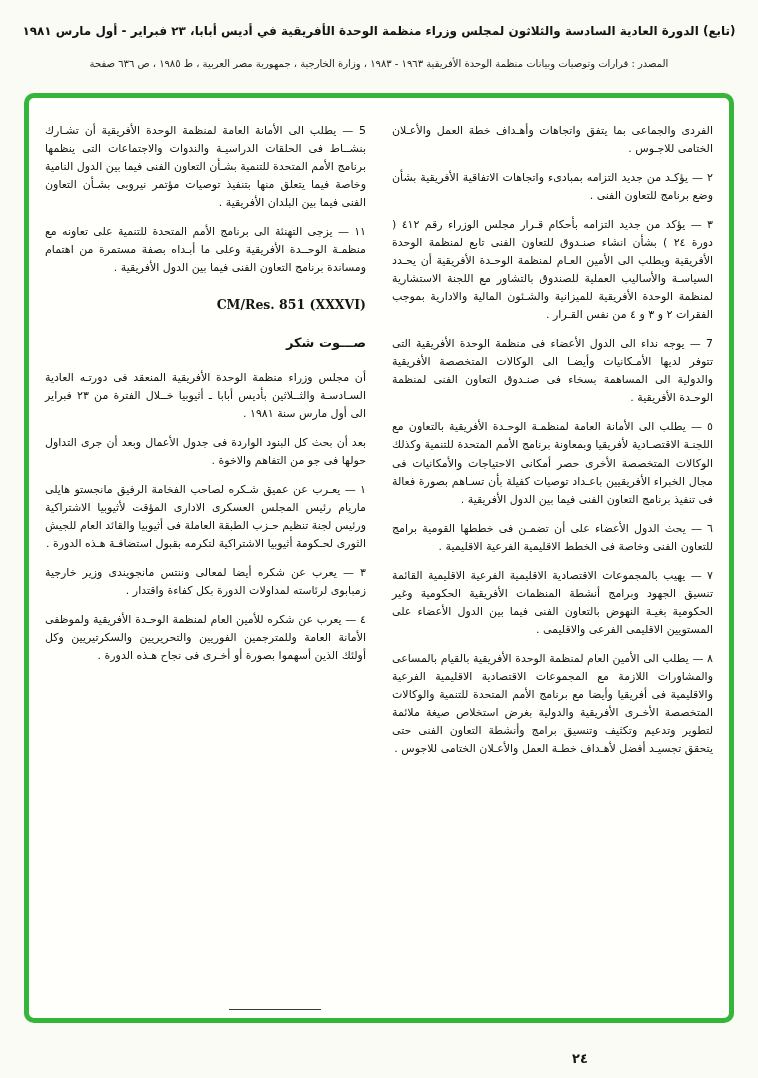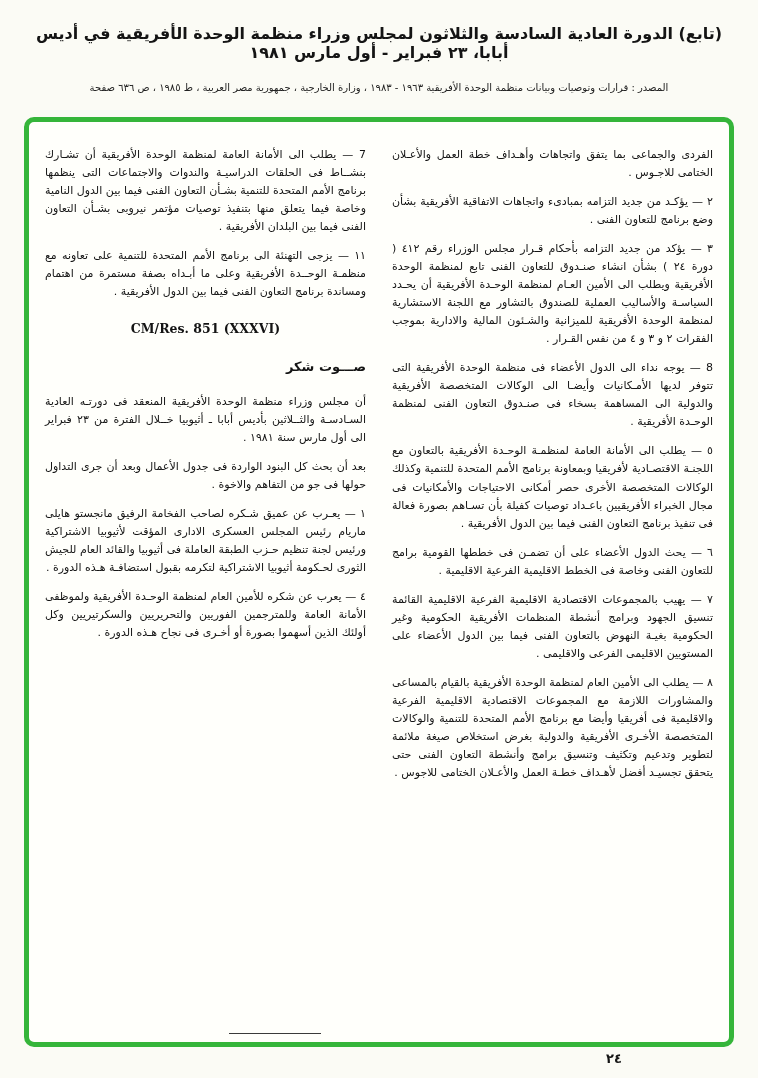--- a/index.html
+++ b/index.html
@@ -12,21 +12,21 @@
     font-family: "DejaVu Sans", sans-serif;
     position: relative;
     overflow: hidden;
   }
   .doc-header {
     direction: rtl;
     text-align: center;
     padding: 24px 16px 8px;
   }
   .header-line1 {
-    font-size: 16px;
+    font-size: 12px;
     font-weight: bold;
     letter-spacing: 0.2px;
   }
   .header-line2 {
     font-size: 10px;
     margin-top: 20px;
     color: #222;
   }
   .green-box {
     position: relative;
@@ -47,21 +47,21 @@
   .col {
     flex: 1 1 0;
     direction: rtl;
     text-align: justify;
     font-size: 11px;
     line-height: 1.64;
   }
   .col p { margin: 0 0 11px; }
   .res-ref {
     direction: ltr;
-    text-align: center;
+    text-align: right;
     font-family: "DejaVu Serif", serif;
     font-weight: bold;
     font-size: 12.5px;
     margin: 18px 0 16px;
   }
   .section-title {
     text-align: right;
     font-size: 13px;
     font-weight: bold;
     margin: 0 0 16px;
@@ -69,55 +69,56 @@
   .footnote-rule {
     position: absolute;
     bottom: 8px;
     left: 200px;
     width: 92px;
     border-top: 1.5px solid #3a3a3a;
   }
   .page-number {
     position: absolute;
     bottom: 12px;
-    left: 606px;
+    left: 572px;
     font-size: 13px;
     font-weight: bold;
   }
 </style>
 </head>
 <body>
 
 <div class="doc-header">
   <div class="header-line1">(تابع) الدورة العادية السادسة والثلاثون لمجلس وزراء منظمة الوحدة الأفريقية في أديس أبابا، ٢٣ فبراير - أول مارس ١٩٨١</div>
   <div class="header-line2">المصدر : قرارات وتوصيات وبيانات منظمة الوحدة الأفريقية ١٩٦٣ - ١٩٨٣ ، وزارة الخارجية ، جمهورية مصر العربية ، ط ١٩٨٥ ، ص ٦٣٦ صفحة</div>
 </div>
 
 <div class="green-box">
   <div class="columns">
 
     <section class="col">
       <p>الفردى والجماعى بما يتفق واتجاهات وأهـداف خطة العمل والأعـلان الختامى للاجـوس .</p>
       <p>٢ — يؤكـد من جديد التزامه بمبادىء واتجاهات الاتفاقية الأفريقية بشأن وضع برنامج للتعاون الفنى .</p>
       <p>٣ — يؤكد من جديد التزامه بأحكام قـرار مجلس الوزراء رقم ٤١٢ ( دورة ٢٤ ) بشأن انشاء صنـدوق للتعاون الفنى تابع لمنظمة الوحدة الأفريقية ويطلب الى الأمين العـام لمنظمة الوحـدة الأفريقية أن يحـدد السياسـة والأساليب العملية للصندوق بالتشاور مع اللجنة الاستشارية لمنظمة الوحدة الأفريقية للميزانية والشـئون المالية والادارية بموجب الفقرات ٢ و ٣ و ٤ من نفس القـرار .</p>
-      <p>8 — يوجه نداء الى الدول الأعضاء فى منظمة الوحدة الأفريقية التى تتوفر لديها الأمـكانيات وأيضـا الى الوكالات المتخصصة الأفريقية والدولية الى المساهمة بسخاء فى صنـدوق التعاون الفنى لمنظمة الوحـدة الأفريقية .</p>
+      <p>7 — يوجه نداء الى الدول الأعضاء فى منظمة الوحدة الأفريقية التى تتوفر لديها الأمـكانيات وأيضـا الى الوكالات المتخصصة الأفريقية والدولية الى المساهمة بسخاء فى صنـدوق التعاون الفنى لمنظمة الوحـدة الأفريقية .</p>
       <p>٥ — يطلب الى الأمانة العامة لمنظمـة الوحـدة الأفريقية بالتعاون مع اللجنـة الاقتصـادية لأفريقيا وبمعاونة برنامج الأمم المتحدة للتنمية وكذلك الوكالات المتخصصة الأخرى حصر أمكانى الاحتياجات والأمكانيات فى مجال الخبراء الأفريقيين باعـداد توصيات كفيلة بأن تسـاهم بصورة فعالة فى تنفيذ برنامج التعاون الفنى فيما بين الدول الأفريقية .</p>
       <p>٦ — يحث الدول الأعضاء على أن تضمـن فى خططها القومية برامج للتعاون الفنى وخاصة فى الخطط الاقليمية الفرعية الاقليمية .</p>
       <p>٧ — يهيب بالمجموعات الاقتصادية الاقليمية الفرعية الاقليمية القائمة تنسيق الجهود وبرامج أنشطة المنظمات الأفريقية الحكومية وغير الحكومية بغيـة النهوض بالتعاون الفنى فيما بين الدول الأعضاء على المستويين الاقليمى الفرعى والاقليمى .</p>
       <p>٨ — يطلب الى الأمين العام لمنظمة الوحدة الأفريقية بالقيام بالمساعى والمشاورات اللازمة مع المجموعات الاقتصادية الاقليمية الفرعية والاقليمية فى أفريقيا وأيضا مع برنامج الأمم المتحدة للتنمية والوكالات المتخصصة الأخـرى الأفريقية والدولية بغرض استخلاص صيغة ملائمة لتطوير وتدعيم وتكثيف وتنسيق برامج وأنشطة التعاون الفنى حتى يتحقق تجسيـد أفضل لأهـداف خطـة العمل والأعـلان الختامى للاجوس .</p>
     </section>
 
     <section class="col">
-      <p>7 — يطلب الى الأمانة العامة لمنظمة الوحدة الأفريقية أن تشـارك بنشــاط فى الحلقات الدراسيـة والندوات والاجتماعات التى ينظمها برنامج الأمم المتحدة للتنمية بشـأن التعاون الفنى فيما بين الدول النامية وخاصة فيما يتعلق منها بتنفيذ توصيات مؤتمر نيروبى بشـأن التعاون الفنى فيما بين البلدان الأفريقية .</p>
+      <p>5 — يطلب الى الأمانة العامة لمنظمة الوحدة الأفريقية أن تشـارك بنشــاط فى الحلقات الدراسيـة والندوات والاجتماعات التى ينظمها برنامج الأمم المتحدة للتنمية بشـأن التعاون الفنى فيما بين الدول النامية وخاصة فيما يتعلق منها بتنفيذ توصيات مؤتمر نيروبى بشـأن التعاون الفنى فيما بين البلدان الأفريقية .</p>
       <p>١١ — يزجى التهنئة الى برنامج الأمم المتحدة للتنمية على تعاونه مع منظمـة الوحــدة الأفريقية وعلى ما أبـداه بصفة مستمرة من اهتمام ومساندة برنامج التعاون الفنى فيما بين الدول الأفريقية .</p>
       <div class="res-ref">CM/Res. 851 (XXXVI)</div>
       <h2 class="section-title">صـــوت شكر</h2>
       <p>أن مجلس وزراء منظمة الوحدة الأفريقية المنعقد فى دورتـه العادية السـادسـة والثــلاثين بأديس أبابا ـ أثيوبيا خــلال الفترة من ٢٣ فبراير الى أول مارس سنة ١٩٨١ .</p>
       <p>بعد أن بحث كل البنود الواردة فى جدول الأعمال وبعد أن جرى التداول حولها فى جو من التفاهم والاخوة .</p>
       <p>١ — يعـرب عن عميق شـكره لصاحب الفخامة الرفيق مانجستو هايلى ماريام رئيس المجلس العسكرى الادارى المؤقت لأثيوبيا الاشتراكية ورئيس لجنة تنظيم حـزب الطبقة العاملة فى أثيوبيا والقائد العام للجيش الثورى لحـكومة أثيوبيا الاشتراكية لتكرمه بقبول استضافـة هـذه الدورة .</p>
+      <p>٣ — يعرب عن شكره أيضا لمعالى وننتس مانجويندى وزير خارجية زمبابوى لرئاسته لمداولات الدورة بكل كفاءة واقتدار .</p>
       <p>٤ — يعرب عن شكره للأمين العام لمنظمة الوحـدة الأفريقية ولموظفى الأمانة العامة وللمترجمين الفوريين والتحريريين والسكرتيريين وكل أولئك الذين أسهموا بصورة أو أخـرى فى نجاح هـذه الدورة .</p>
     </section>
 
   </div>
   <div class="footnote-rule"></div>
 </div>
 
 <div class="page-number">٢٤</div>
 
 </body></html>

